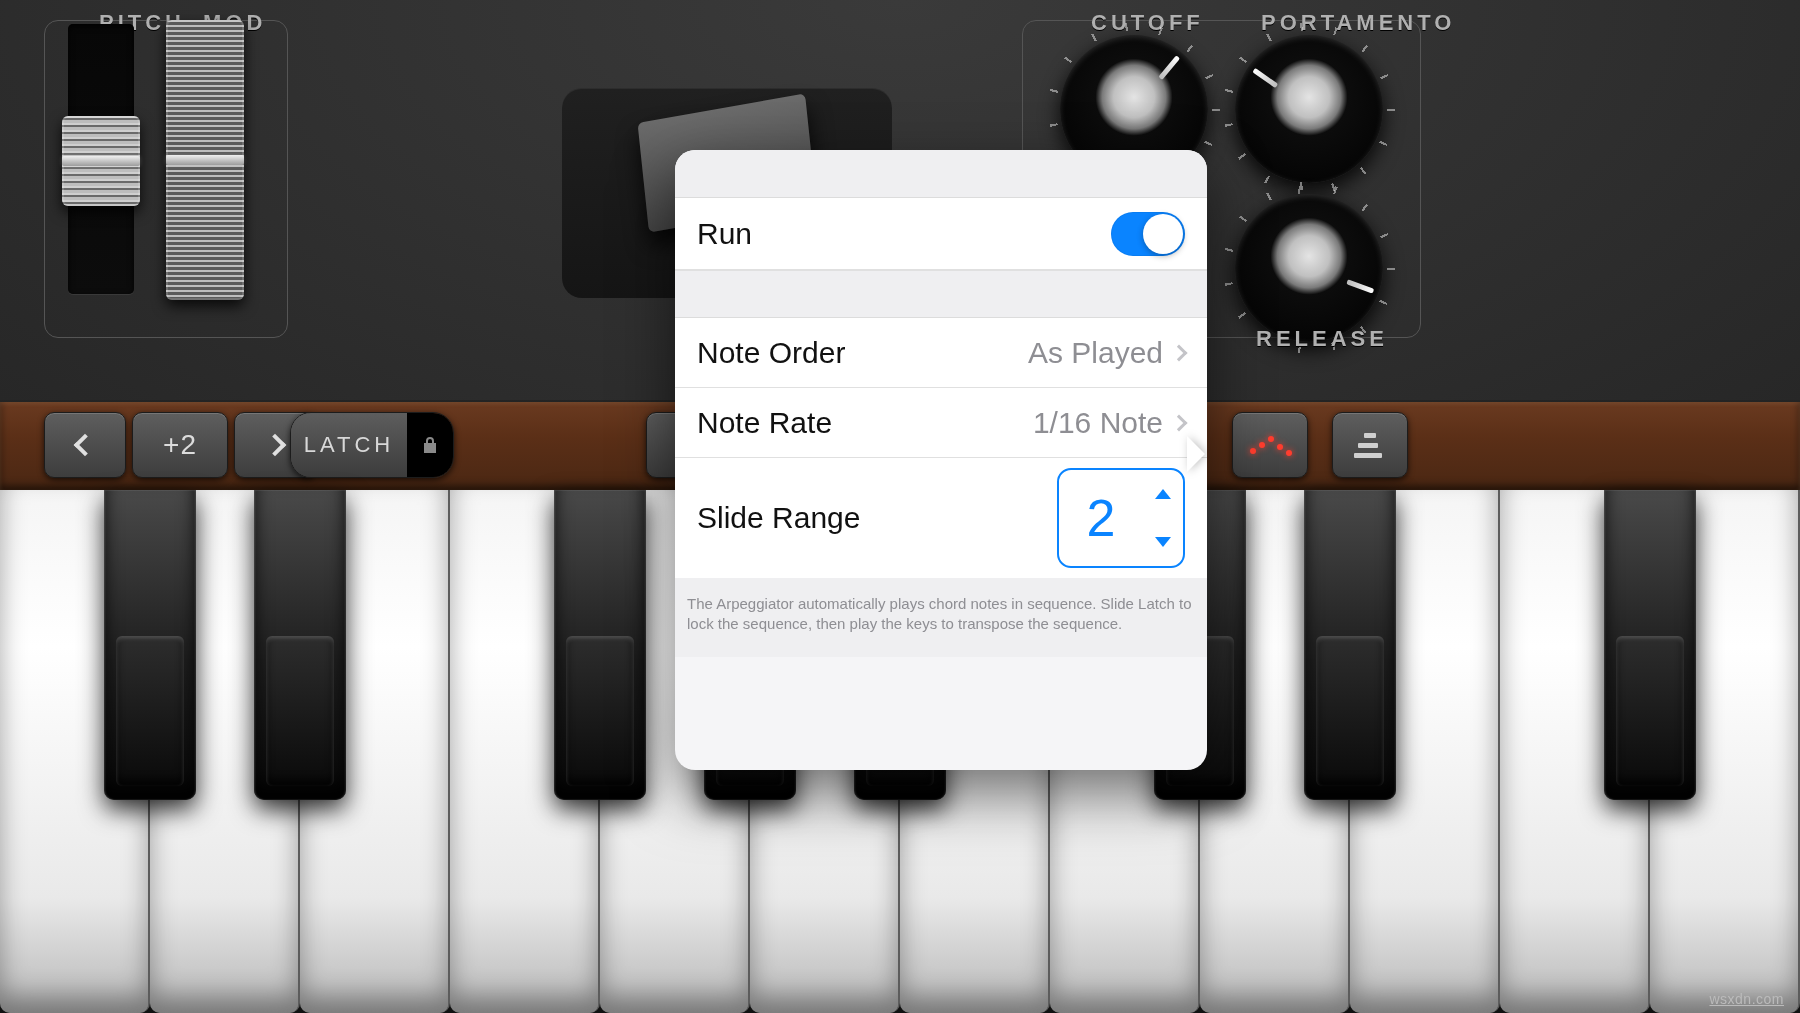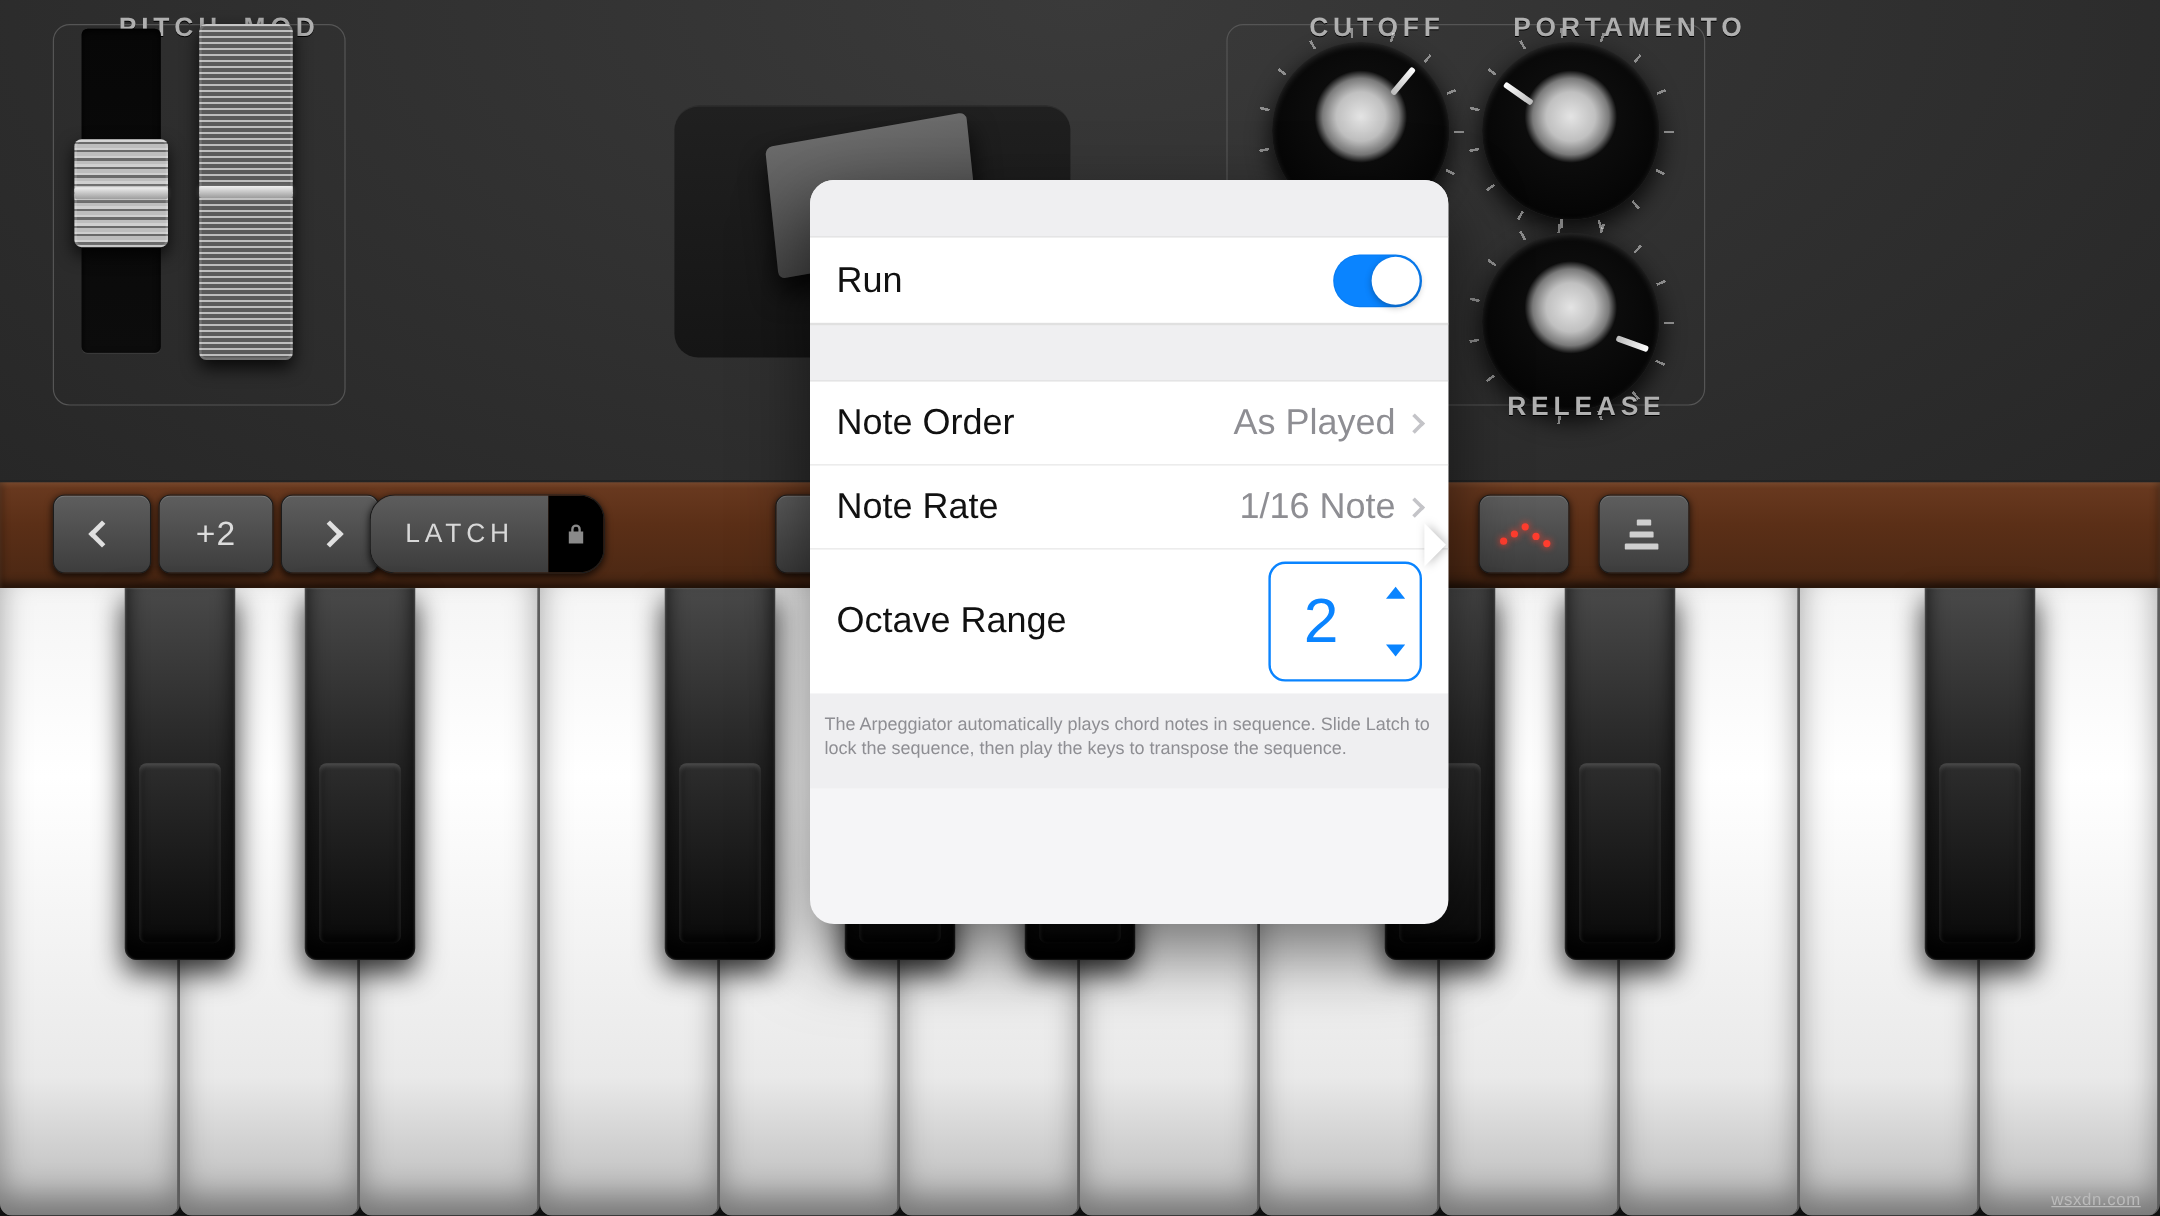--- a/index.html
+++ b/index.html
@@ -165,21 +165,21 @@
   color: #dcdcdc;
   display: flex; align-items: center; justify-content: center;
   font-size: 26px;
 }
 .tb-btn.oct-down { left: 44px; }
 .tb-btn.oct-val  { left: 132px; width: 96px; font-size: 28px; letter-spacing: 1px; font-weight: 500; }
 .tb-btn.oct-up   { left: 234px; }
 
 .tb-pair { position: absolute; top: 412px; height: 66px; border-radius: 10px; border: 1px solid #1c1c1c; box-shadow: 0 2px 6px rgba(0,0,0,0.7); display: flex; overflow: hidden; }
 .tb-pair .seg { display: flex; align-items: center; justify-content: center; }
-.tb-pair.latch { left: 308px; width: 196px; border-radius: 21px; }
+.tb-pair.latch { left: 290px; width: 164px; border-radius: 21px; }
 .tb-pair.latch .seg.text  { flex: 1; background: linear-gradient(#5d5d5d,#3c3c3c); color:#d8d8d8; font-size:22px; letter-spacing:4px; font-weight:500;}
 .tb-pair.latch .seg.lock  { width: 46px; background: #000; color:#8a8a8a; font-size: 20px; }
 
 .tb-btn.unknown { left: 646px; width: 70px; }
 
 .tb-btn.arp   { left: 1232px; width: 76px; }
 .tb-btn.arp .dots { position: relative; width: 40px; height: 22px; }
 .tb-btn.arp .dots i { position: absolute; width: 6px; height: 6px; border-radius: 50%; background: #ff3d2e; box-shadow: 0 0 6px #ff3d2e; }
 .tb-btn.arp .dots i:nth-child(1){ left:0;  top:14px;}
 .tb-btn.arp .dots i:nth-child(2){ left:9px;top:8px;}
@@ -440,21 +440,21 @@
 
     <div class="po-row h-std">
       <span class="label">Note Rate</span>
       <span class="value">
         <span>1/16 Note</span>
         <span class="chevr"></span>
       </span>
     </div>
 
     <div class="po-row h-big">
-      <span class="label">Octave Range</span>
+      <span class="label">Slide Range</span>
       <div class="stepper">
         <div class="num">2</div>
         <div class="arrows">
           <div class="a">
               <span class="tri-up"></span>
             </div>
           <div class="a">
               <span class="tri-down"></span>
             </div>
         </div>

